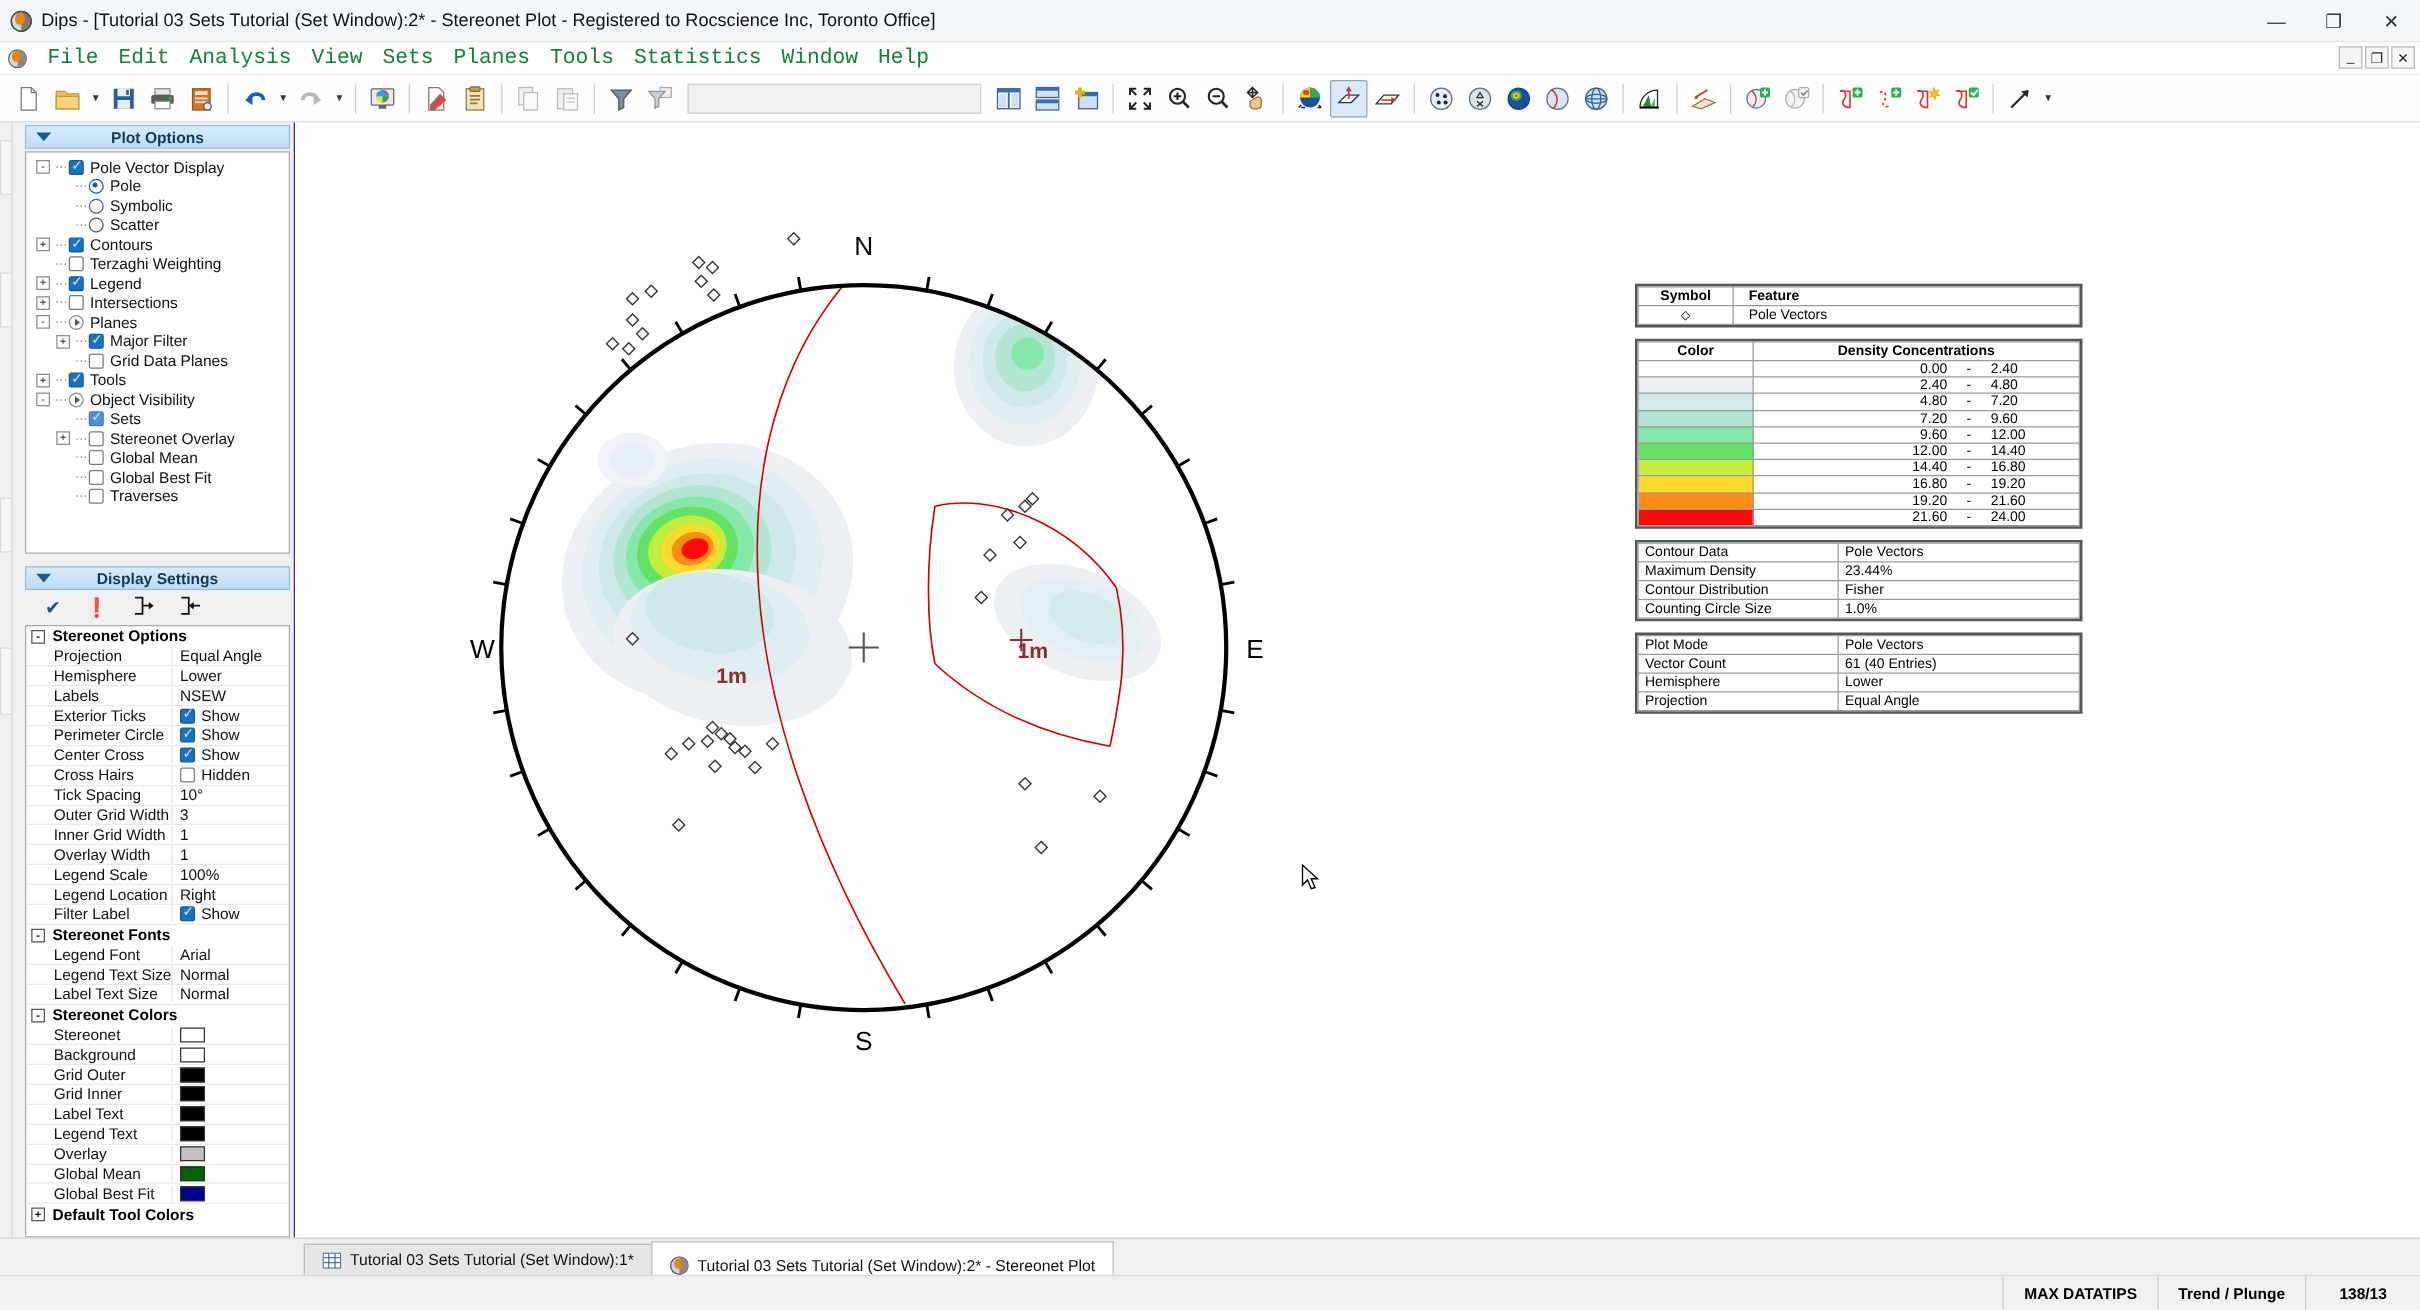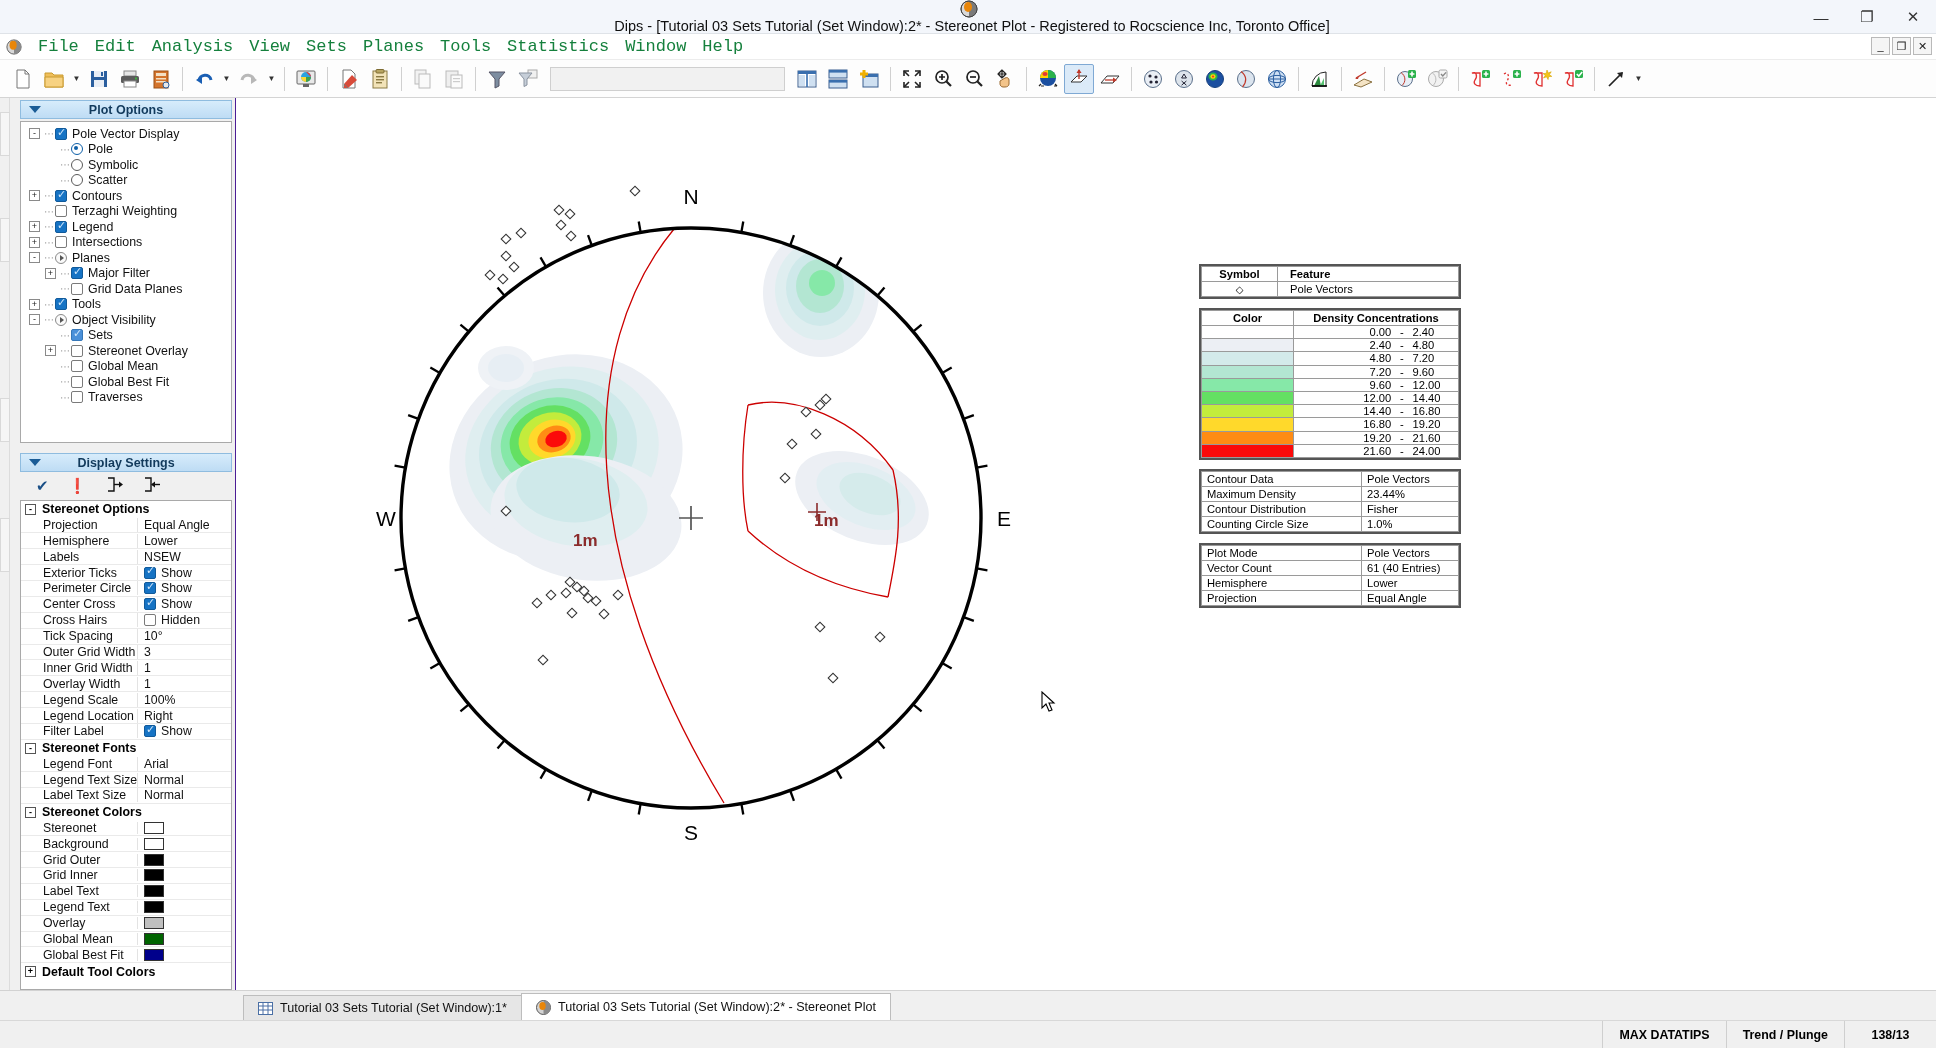--- a/index.html
+++ b/index.html
@@ -11,21 +11,21 @@
     font-family: "Liberation Sans", sans-serif;
     font-size: 13px;
     background: #f0f0f0;
     color: #000;
   }
   #app { position: relative; width: 1936px; height: 1048px; background:#f4f4f4; }
 
   
   .titlebar {
     height: 34px; background: #f3f6fb; border-bottom: 1px solid #dfe3e8;
-    display: flex; align-items: center; padding-left: 8px; position: relative; flex-direction: column;
+    display: flex; align-items: center; padding-left: 8px; position: relative;
   }
   .titlebar .appicon { width: 18px; height: 18px; margin-right: 7px; flex: 0 0 auto; }
   .titlebar .ttl { font-size: 14.5px; color:#101010; white-space: nowrap; }
   .winbtns { position:absolute; right:0; top:0; height:34px; display:flex; }
   .winbtn { width: 46px; height:34px; display:flex; align-items:center; justify-content:center;
             font-size:15px; color:#333; }
 
   
   .menubar {
     height: 26px; background:#ffffff; display:flex; align-items:center;
@@ -114,38 +114,38 @@
   .minicb.on::after{content:"✓";position:absolute;left:1px;top:-3.5px;color:#d3e8fb;font-size:11px;}
 
   .dsbar { display:flex; align-items:center; gap:20px; height:28px; padding-left:16px;
            margin: 0 3px 0 10px;}
   .dsbar .dsi { font-size:15px; color:#1a4f86; }
 
   
   .plotarea { flex:1; background:#fff; position:relative; overflow:hidden; }
 
   
-  .legend { position:absolute; left: 963px; top: 129px; width: 262px; font-size:11.2px;
-            color:#000;margin-top:37px; }
+  .legend { position:absolute; left: 1072px; top: 129px; width: 358px; font-size:11.2px;
+            color:#000; }
   .ltbl { border:2px solid #555; background:#fff; margin-bottom:9px; }
   .ltbl table { border-collapse:collapse; width:100%; }
   .ltbl td, .ltbl th { border:1px solid #9a9a9a; padding:1px 5px; font-weight:normal; }
   .ltbl th { font-weight:bold; }
   .kv td:first-child { font-weight:normal; width:160px; }
   .dens td { padding:0; }
   .densrow td { height:13.2px; }
   .colorcell { width:92px; border-right:1px solid #9a9a9a; }
 
   
   .tabbar { position:absolute; left:0; right:0; bottom:28px; height:30px; background:#f0f0f0;
             border-top:1px solid #d2d2d2; display:flex; align-items:flex-end; padding-left:243px; }
   .tabitem { height:25px; display:flex; align-items:center; gap:7px; padding:0 14px;
              border:1px solid #bdbdbd; border-bottom:none; background:#e6e6e6; font-size:12.6px;
              margin-right:-1px; color:#111; }
-  .tabitem.sel { background:#fff; height:27px; }
+  .tabitem.sel { background:#fff; height:27px;align-items:flex-end; }
   .statusbar { position:absolute; left:0; right:0; bottom:0; height:28px; background:#f0f0f0;
                border-top:1px solid #d8d8d8; display:flex; align-items:center;
                justify-content:flex-end; font-size:12.4px; }
   .stcell { font-weight:bold; padding:0 16px; border-left:1px solid #cfcfcf; height:28px;
             display:flex; align-items:center;}
   .stcell.last { width:92px; justify-content:center; }
 </style>
 </head>
 <body>
 

